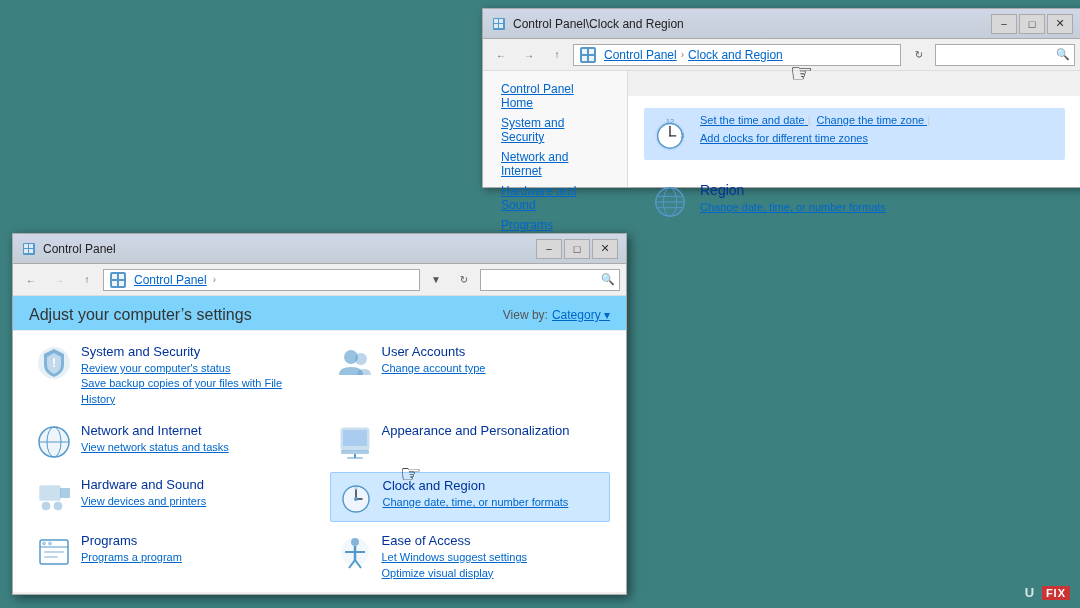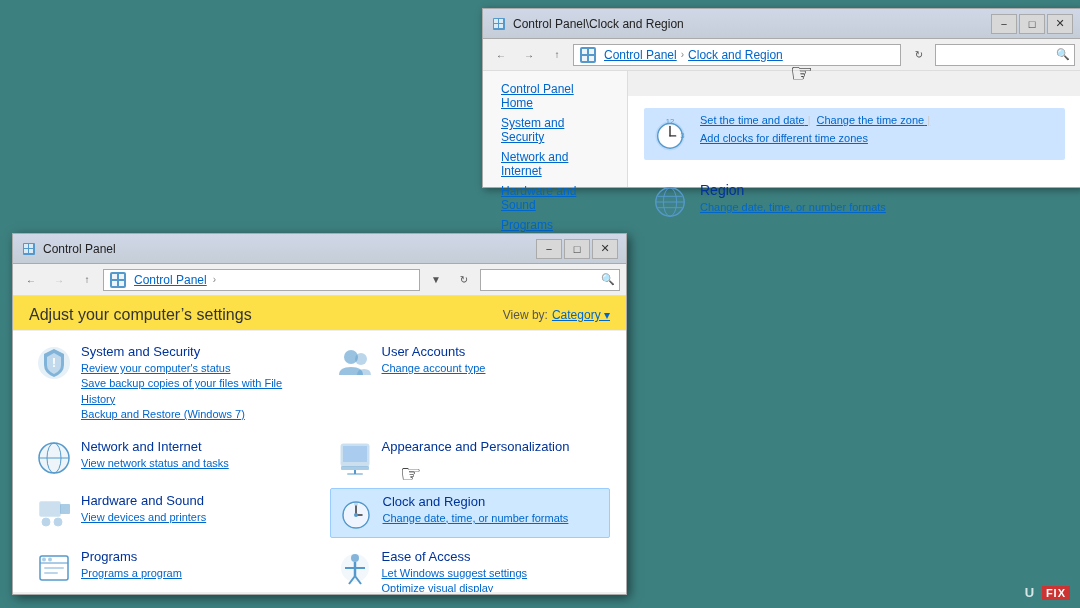--- a/index.html
+++ b/index.html
@@ -243,21 +243,21 @@
       overflow: hidden;
     }
 
     .front-content {
       display: flex;
       height: calc(100% - 64px);
     }
 
     .front-header {
       padding: 10px 16px 6px;
-      background: #fde047;
+      background: #7dd3fc;
       border-bottom: 1px solid #eee;
       display: flex;
       align-items: center;
       justify-content: space-between;
     }
 
     .front-header-title {
       font-size: 16px;
       color: #333;
       font-weight: 300;
@@ -502,21 +502,20 @@
               <circle cx="18" cy="18" r="16" fill="#5599cc" opacity="0.15"></circle>
               <path d="M18 4 L28 9 L28 20 Q28 28 18 32 Q8 28 8 20 L8 9 Z" fill="#5599cc" opacity="0.7"></path>
               <path d="M18 8 L25 12 L25 20 Q25 26 18 29 Q11 26 11 20 L11 12 Z" fill="white" opacity="0.5"></path>
               <text x="18" y="22" text-anchor="middle" font-size="12" fill="white" font-weight="bold">!</text>
             </svg>
           </div>
           <div class="grid-item-text">
             <div class="grid-item-title">System and Security</div>
             <span class="grid-item-link">Review your computer's status</span>
             <span class="grid-item-link">Save backup copies of your files with File History</span>
-            <span class="grid-item-link">Backup and Restore (Windows 7)</span>
           </div>
         </div>
 
         <div class="grid-item">
           <div class="grid-item-icon">
             <svg width="36" height="36" viewBox="0 0 36 36">
               <circle cx="14" cy="12" r="7" fill="#5599cc" opacity="0.6"></circle>
               <circle cx="24" cy="14" r="6" fill="#5599cc" opacity="0.4"></circle>
               <path d="M2 30 Q2 22 14 22 Q26 22 26 30" fill="#5599cc" opacity="0.6"></path>
               <path d="M20 30 Q20 24 27 24 Q34 24 34 30" fill="#5599cc" opacity="0.4"></path>

